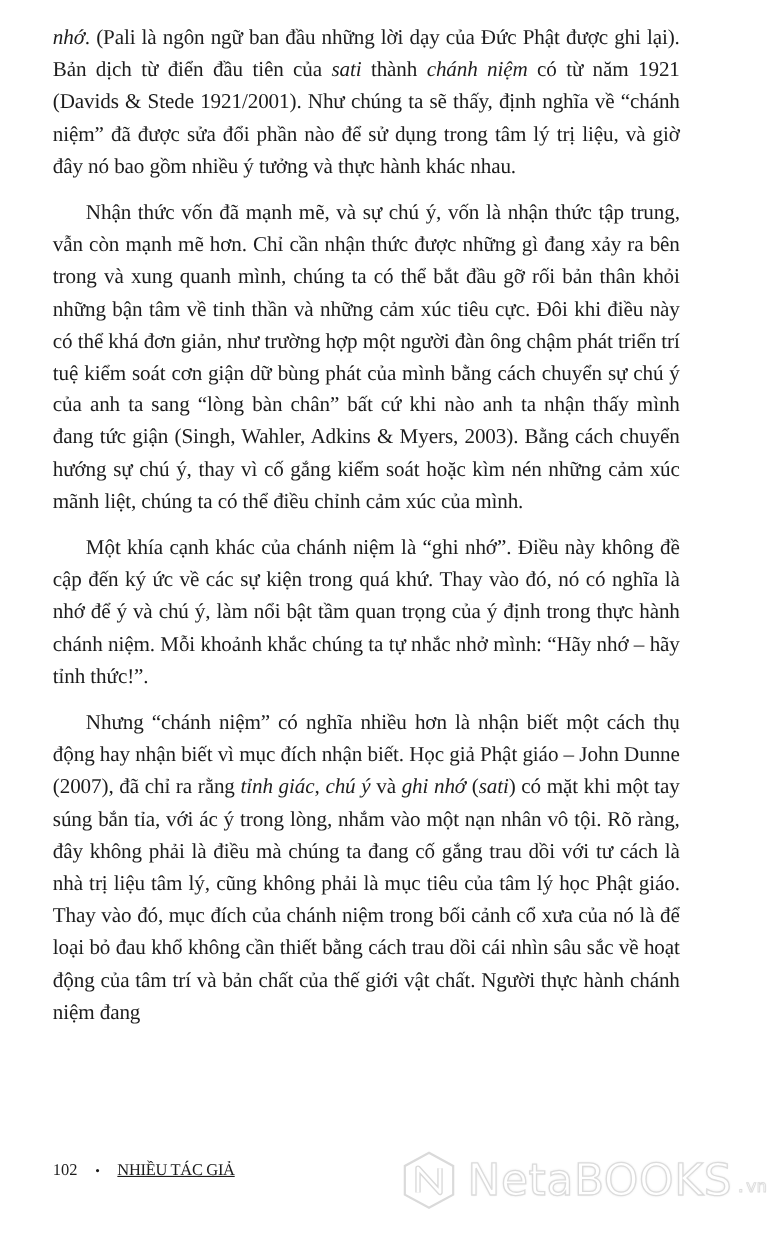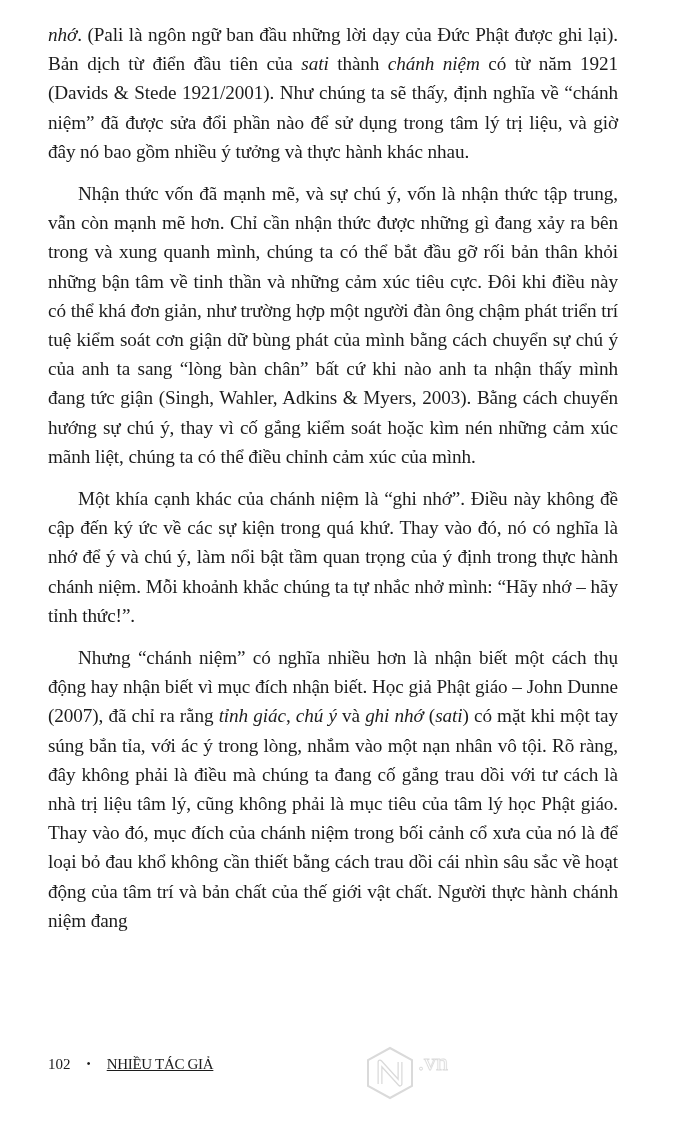--- a/index.html
+++ b/index.html
@@ -72,28 +72,28 @@
       font-family: "DejaVu Sans", sans-serif;
       font-size: 40px;
       letter-spacing: 0.5px;
       color: #ffffff;
       -webkit-text-stroke: 1.2px #d8d8d8;
       text-shadow: 0 0 3px rgba(0,0,0,0.12);
       margin-left: 10px;
       line-height: 54px;
     }
     .watermark .wm-tld {
-      font-family: Liberation Serif, serif;
-      font-size: 24px;
+      font-family: Liberation Mono, monospace;
+      font-size: 16px;
       color: #ffffff;
       -webkit-text-stroke: 0.8px #d8d8d8;
       text-shadow: 0 0 2px rgba(0,0,0,0.12);
       margin-left: 3px;
       align-self: flex-end;
-      margin-bottom: 24px;
+      margin-bottom: 11px;
     }
   </style>
 </head>
 <body>
 
 <main class="page-body" id="page-body">
     <p class="continuation"><em>nhớ</em><span>. (Pali là ngôn ngữ ban đầu những lời dạy của Đức Phật được ghi lại). Bản dịch từ điển đầu tiên của </span><em>sati</em><span> thành </span><em>chánh niệm</em><span> có từ năm 1921 (Davids &amp; Stede 1921/2001). Như chúng ta sẽ thấy, định nghĩa về “chánh niệm” đã được sửa đổi phần nào để sử dụng trong tâm lý trị liệu, và giờ đây nó bao gồm nhiều ý tưởng và thực hành khác nhau.</span></p>
     <p><span>Nhận thức vốn đã mạnh mẽ, và sự chú ý, vốn là nhận thức tập trung, vẫn còn mạnh mẽ hơn. Chỉ cần nhận thức được những gì đang xảy ra bên trong và xung quanh mình, chúng ta có thể bắt đầu gỡ rối bản thân khỏi những bận tâm về tinh thần và những cảm xúc tiêu cực. Đôi khi điều này có thể khá đơn giản, như trường hợp một người đàn ông chậm phát triển trí tuệ kiểm soát cơn giận dữ bùng phát của mình bằng cách chuyển sự chú ý của anh ta sang “lòng bàn chân” bất cứ khi nào anh ta nhận thấy mình đang tức giận (Singh, Wahler, Adkins &amp; Myers, 2003). Bằng cách chuyển hướng sự chú ý, thay vì cố gắng kiểm soát hoặc kìm nén những cảm xúc mãnh liệt, chúng ta có thể điều chỉnh cảm xúc của mình.</span></p>
     <p><span>Một khía cạnh khác của chánh niệm là “ghi nhớ”. Điều này không đề cập đến ký ức về các sự kiện trong quá khứ. Thay vào đó, nó có nghĩa là nhớ để ý và chú ý, làm nổi bật tầm quan trọng của ý định trong thực hành chánh niệm. Mỗi khoảnh khắc chúng ta tự nhắc nhở mình: “Hãy nhớ – hãy tỉnh thức!”.</span></p>
     <p><span>Nhưng “chánh niệm” có nghĩa nhiều hơn là nhận biết một cách thụ động hay nhận biết vì mục đích nhận biết. Học giả Phật giáo – John Dunne (2007), đã chỉ ra rằng </span><em>tỉnh giác</em><span>, </span><em>chú ý</em><span> và </span><em>ghi nhớ</em><span> (</span><em>sati</em><span>) có mặt khi một tay súng bắn tỉa, với ác ý trong lòng, nhắm vào một nạn nhân vô tội. Rõ ràng, đây không phải là điều mà chúng ta đang cố gắng trau dồi với tư cách là nhà trị liệu tâm lý, cũng không phải là mục tiêu của tâm lý học Phật giáo. Thay vào đó, mục đích của chánh niệm trong bối cảnh cổ xưa của nó là để loại bỏ đau khổ không cần thiết bằng cách trau dồi cái nhìn sâu sắc về hoạt động của tâm trí và bản chất của thế giới vật chất. Người thực hành chánh niệm đang</span></p>
@@ -106,14 +106,15 @@
 </footer>
 
 <div class="watermark">
   <span>
     <svg width="50" height="54" viewBox="0 0 50 54">
       <polygon points="25,2 47,14 47,40 25,52 3,40 3,14" fill="#ffffff" stroke="#d6d6d6" stroke-width="2"></polygon>
       <path d="M15,38 L15,16 L35,38 L35,16" fill="none" stroke="#d6d6d6" stroke-width="5" stroke-linejoin="round"></path>
       <path d="M15,38 L15,16 L35,38 L35,16" fill="none" stroke="#ffffff" stroke-width="2.5" stroke-linejoin="round"></path>
     </svg>
   </span>
+  <span class="wm-text">NetaBOOKS</span>
   <span class="wm-tld">.vn</span>
 </div>
 
 </body></html>

